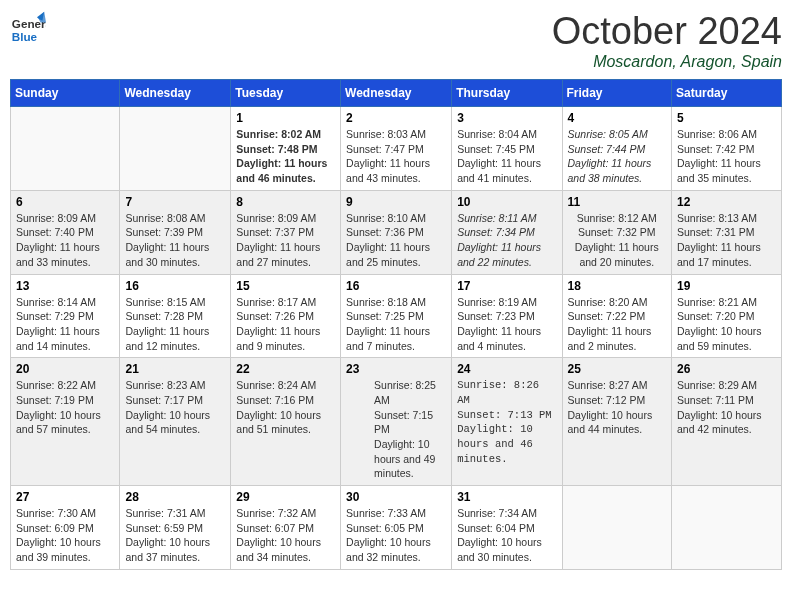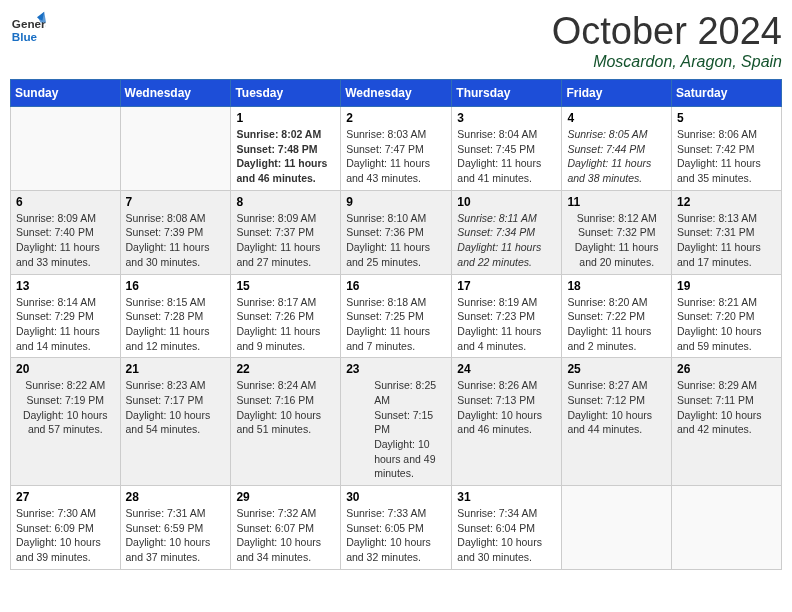--- a/index.html
+++ b/index.html
@@ -229,21 +229,21 @@
         <td>
           <span class="day-num">19</span>
           <div class="day-info" style="white-space: pre-line;">Sunrise: 8:21 AM
 Sunset: 7:20 PM
 Daylight: 10 hours and 59 minutes.</div>
         </td>
       </tr>
       <tr>
         <td>
           <span class="day-num">20</span>
-          <div class="day-info" style="white-space: pre-line; text-align: center;">Sunrise: 8:22 AM
+          <div class="day-info" style="white-space: pre-line;">Sunrise: 8:22 AM
 Sunset: 7:19 PM
 Daylight: 10 hours and 57 minutes.</div>
         </td>
         <td>
           <span class="day-num">21</span>
           <div class="day-info" style="white-space: pre-line;">Sunrise: 8:23 AM
 Sunset: 7:17 PM
 Daylight: 10 hours and 54 minutes.</div>
         </td>
         <td>
@@ -253,21 +253,21 @@
 Daylight: 10 hours and 51 minutes.</div>
         </td>
         <td>
           <span class="day-num">23</span>
           <div class="day-info" style="white-space: pre-line; margin-left: 28px;">Sunrise: 8:25 AM
 Sunset: 7:15 PM
 Daylight: 10 hours and 49 minutes.</div>
         </td>
         <td>
           <span class="day-num">24</span>
-          <div class="day-info" style="white-space: pre-line;">Sunrise: 8:26 AM
+          <div class="day-info" style="white-space: pre-line; font-family: Liberation Mono, monospace;">Sunrise: 8:26 AM
 Sunset: 7:13 PM
 Daylight: 10 hours and 46 minutes.</div>
         </td>
         <td>
           <span class="day-num">25</span>
           <div class="day-info" style="white-space: pre-line;">Sunrise: 8:27 AM
 Sunset: 7:12 PM
 Daylight: 10 hours and 44 minutes.</div>
         </td>
         <td>

